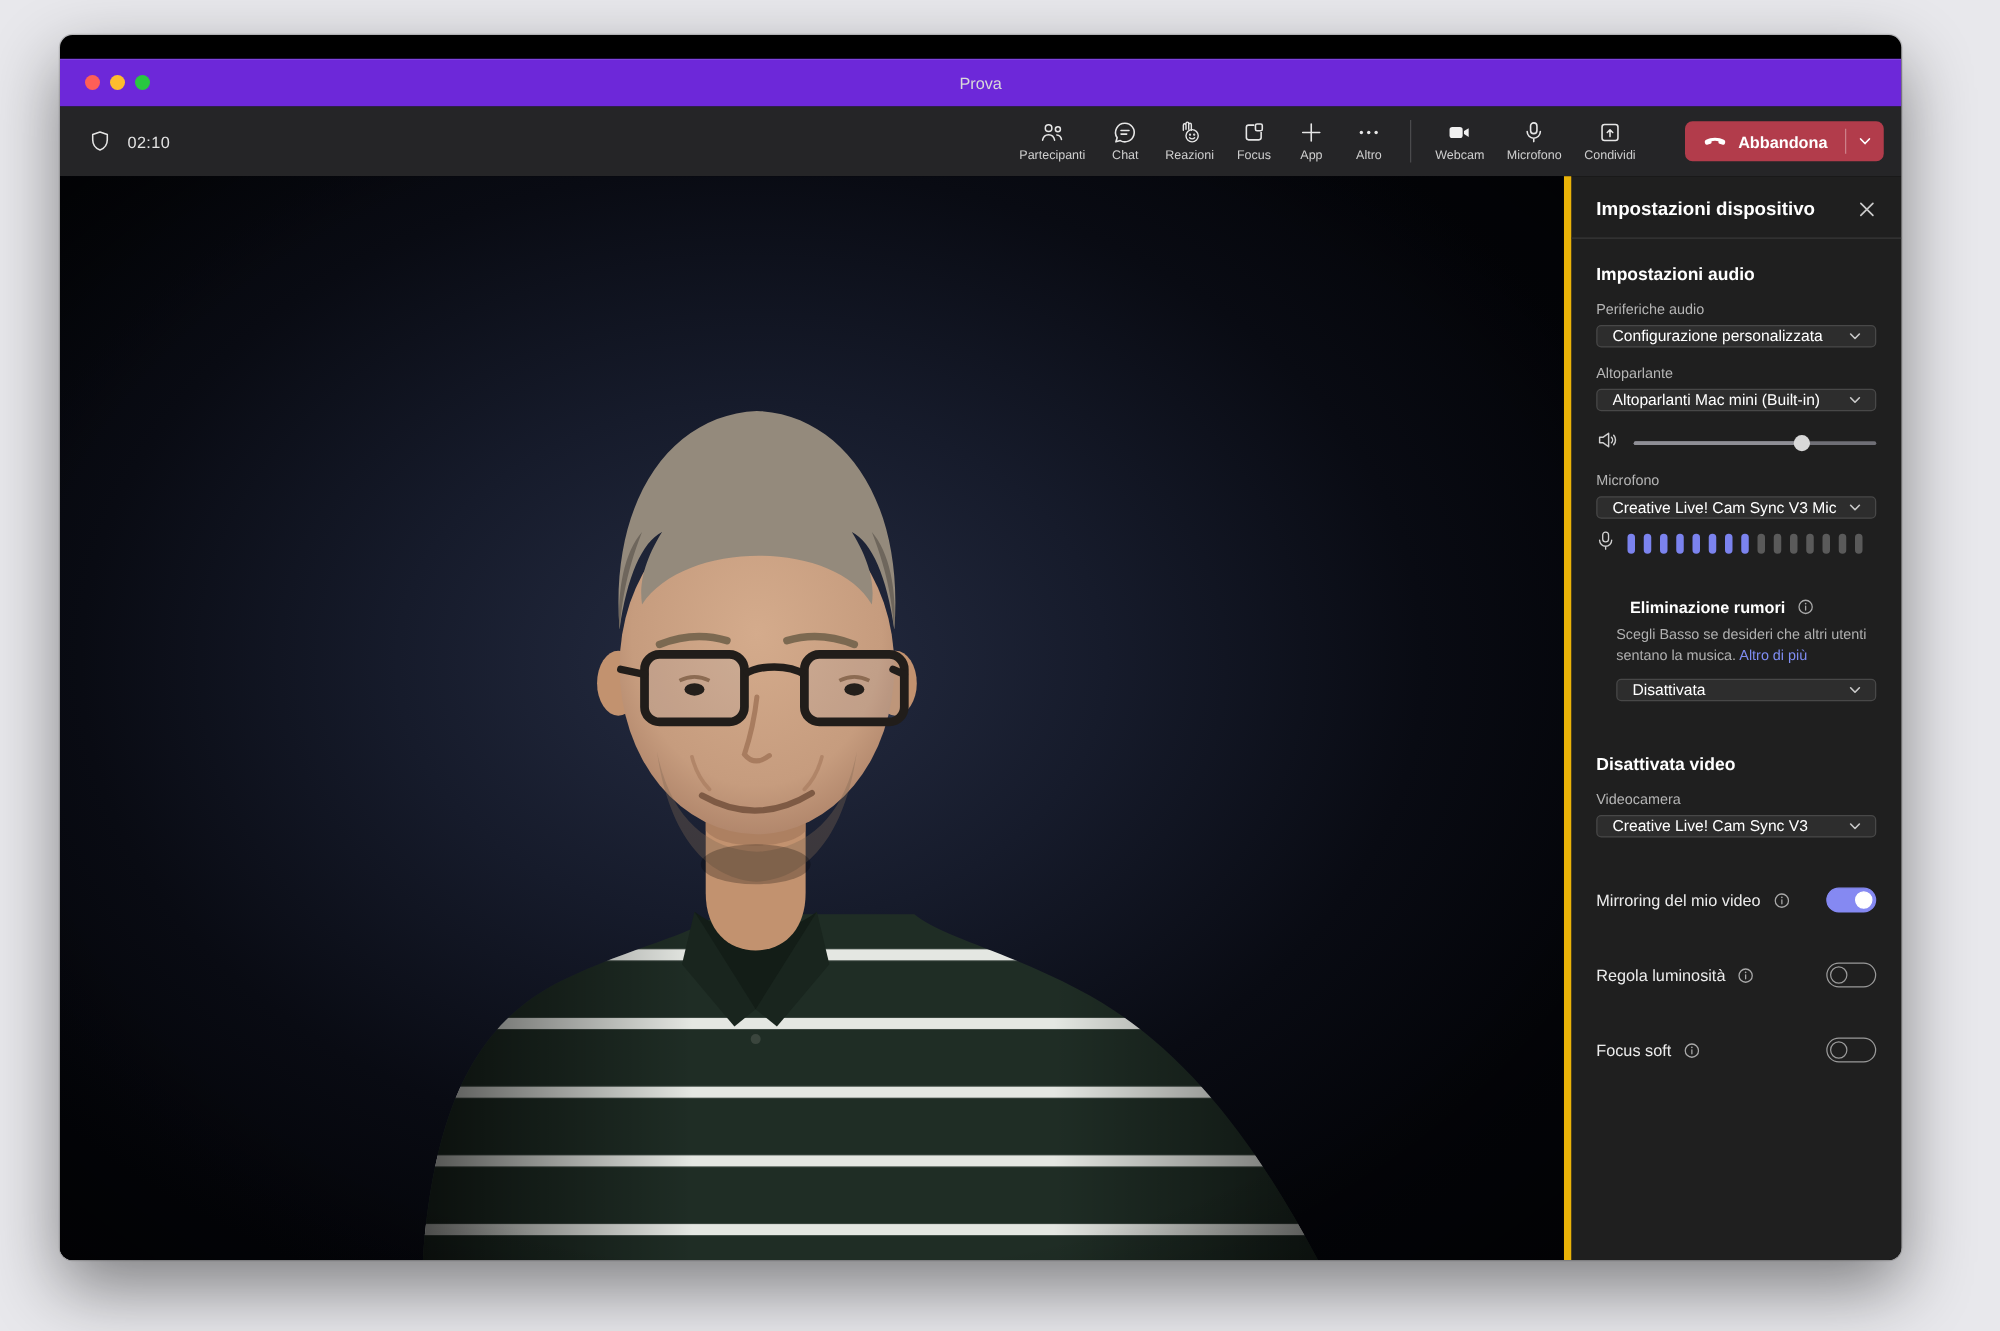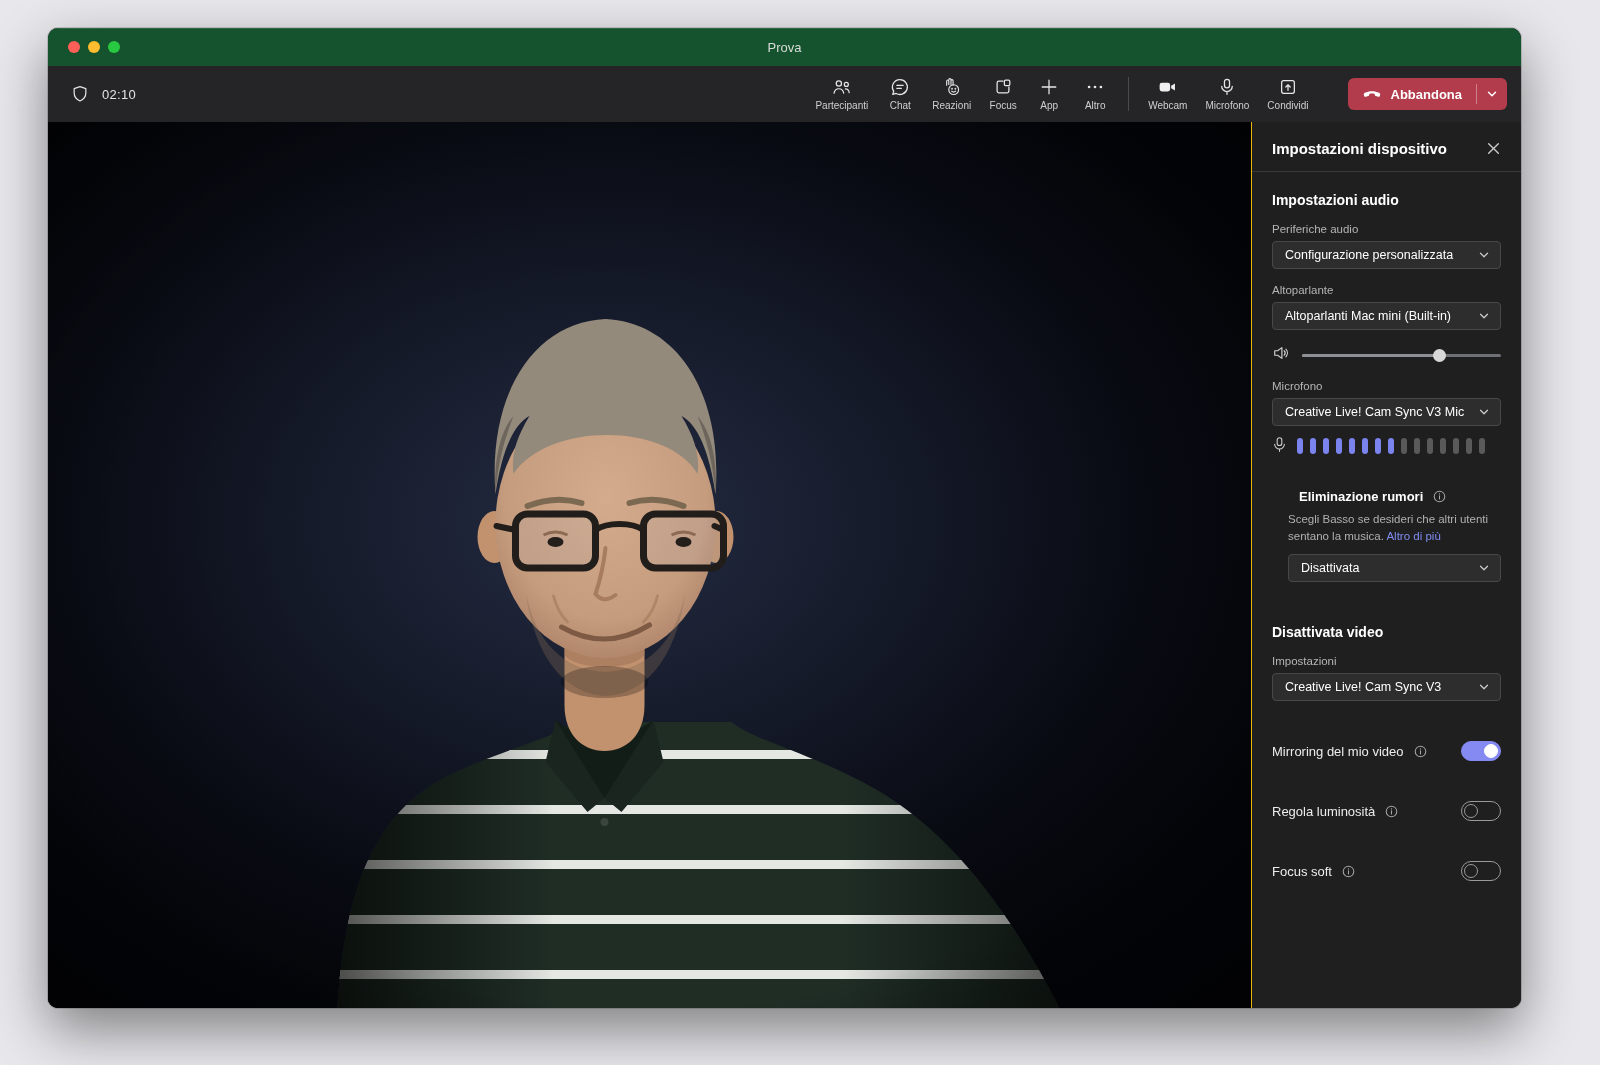--- a/index.html
+++ b/index.html
@@ -11,23 +11,24 @@
     overflow: hidden;
   }
   .window {
     position:absolute; left:48px; top:28px; width:1473px; height:980px;
     border-radius:10px; overflow:hidden;
     box-shadow: 0 22px 55px rgba(0,0,0,.45), 0 0 0 1px rgba(0,0,0,.15);
     background:#000; display:flex; flex-direction:column;
   }
   
   .titlebar {
-    height:38px; background:#14532d; flex:0 0 auto;
+    height:38px; background:#6d28d9; flex:0 0 auto;
     display:flex; align-items:center; position:relative;
     box-shadow: inset 0 1px 0 rgba(255,255,255,.12);
+    margin-top: 19px;
   }
   .traffic { display:flex; gap:8px; margin-left:20px; }
   .light { width:12px; height:12px; border-radius:50%; }
   .light.red{ background:#ff5f57;} .light.yellow{ background:#febc2e;} .light.green{ background:#28c840;}
   .win-title {
     position:absolute; left:0; right:0; text-align:center;
     color:#d9d9d9; font-size:13px; pointer-events:none;
   }
   
   .toolbar {
@@ -55,33 +56,33 @@
   }
   .leave-sep { width:1px; background:rgba(255,255,255,.35); margin:6px 0; }
   .leave-chev { display:flex; align-items:center; padding:0 9px; }
   
   .main { flex:1; display:flex; min-height:0; }
   .video-area { flex:1; position:relative; background:#04050a; }
   .video-area svg { display:block; width:100%; height:100%; }
   
   .panel {
     width:270px; flex:0 0 auto; background:#1f1f1f; color:#fff;
-    border-left:1px solid #eab308; display:flex; flex-direction:column;
+    border-left:6px solid #eab308; display:flex; flex-direction:column;
   }
   .panel-header {
     display:flex; align-items:center; justify-content:space-between;
     padding:17px 18px 13px 20px; border-bottom:1px solid #383838;
   }
   .panel-title { font-size:15px; font-weight:700; }
   .close-btn { background:none; border:none; padding:2px; cursor:default; line-height:0; }
   .panel-body { padding:0 20px 20px 20px; }
   .section-title { font-size:14px; font-weight:700; margin-top:20px; }
   .field-label { font-size:11.5px; color:#b5b5b5; margin-top:15px; }
   .select {
-    margin-top:6px; height:28px; background:#2d2d2d; border:1px solid #484848;
+    margin-top:6px; height:18px; background:#2d2d2d; border:1px solid #484848;
     border-radius:4px; display:flex; align-items:center; padding:0 10px 0 12px;
     cursor:default;
   }
   .select .select-value {
     flex:1; font-size:12.5px; color:#fff; white-space:nowrap; overflow:hidden;
   }
   .volume-row { display:flex; align-items:center; gap:12px; margin-top:15px; height:20px; }
   .slider { position:relative; flex:1; height:14px; cursor:default; }
   .slider-track { position:absolute; left:0; right:0; top:6px; height:3px; border-radius:2px; background:#6f6f76; }
   .slider-fill  { position:absolute; left:0; top:6px; height:3px; border-radius:2px; background:#8f8f96; }
@@ -428,21 +429,21 @@
           <div class="select">
             <span class="select-value">Disattivata</span>
             <svg width="12" height="12" viewBox="0 0 12 12">
                 <path d="M2.5 4.2L6 7.8l3.5-3.6" fill="none" stroke="#c9c9c9" stroke-width="1.3" stroke-linecap="round" stroke-linejoin="round"></path>
               </svg>
           </div>
         </div>
 
         <div class="section-title video-section-title">Disattivata video</div>
 
-        <div class="field-label">Impostazioni</div>
+        <div class="field-label">Videocamera</div>
         <div class="select">
           <span class="select-value">Creative Live! Cam Sync V3</span>
           <svg width="12" height="12" viewBox="0 0 12 12">
               <path d="M2.5 4.2L6 7.8l3.5-3.6" fill="none" stroke="#c9c9c9" stroke-width="1.3" stroke-linecap="round" stroke-linejoin="round"></path>
             </svg>
         </div>
 
         <div class="toggle-row">
           <span class="toggle-label">Mirroring del mio video</span>
           <span class="info-wrap">

